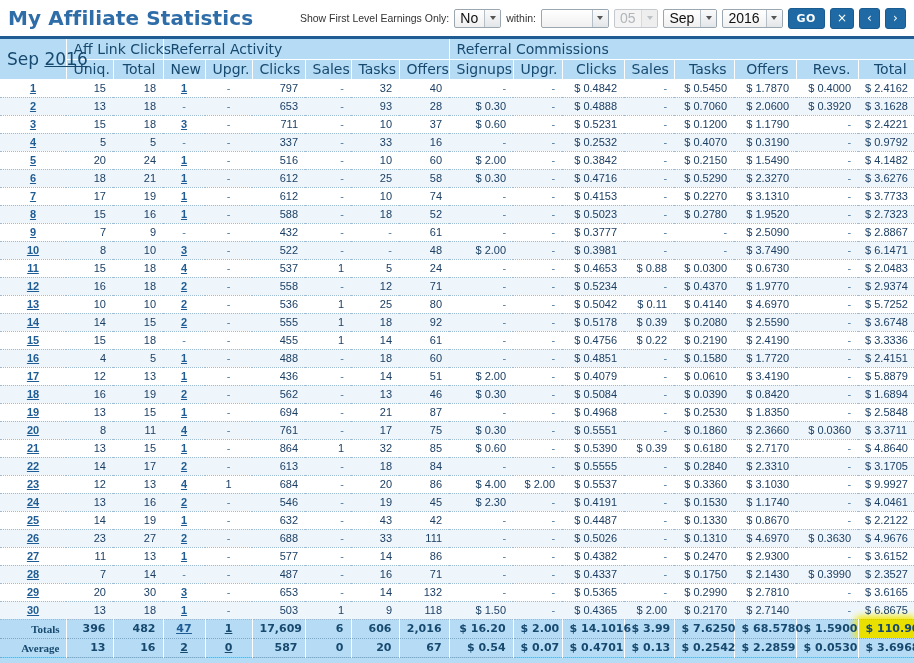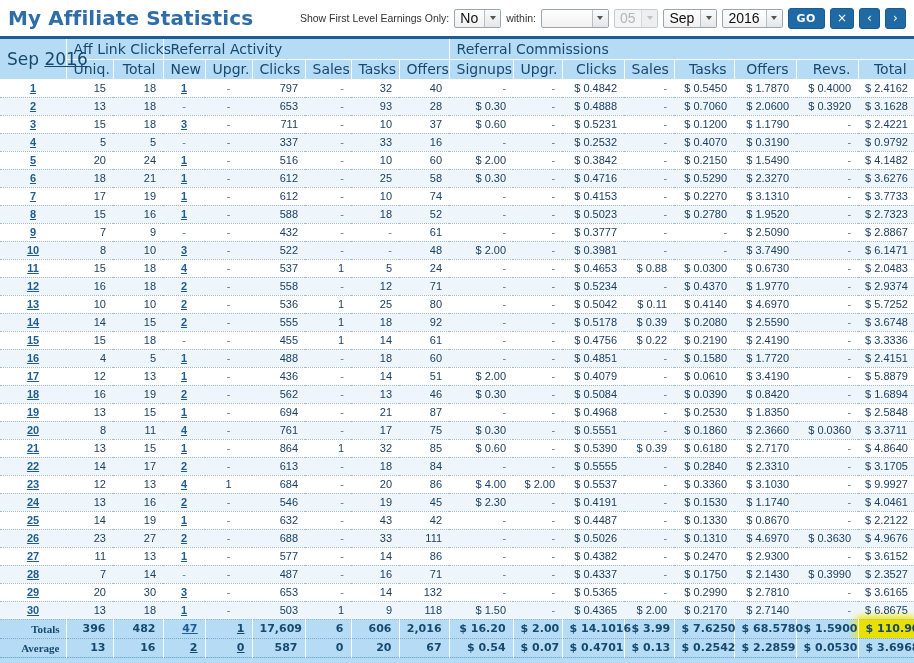--- a/index.html
+++ b/index.html
@@ -157,21 +157,21 @@
   tbody tr.sum td {
     background: #b6dcf5;
     font-weight: bold;
     color: #17496f;
     border-bottom: 1px dotted #7fa8c6;
     border-right: 1px solid #ffffff;
     height: 19px;
     font-family: "DejaVu Sans", sans-serif;
   }
   tbody tr.sum td.lbl { text-align: right; padding-right: 6px; font-family: Liberation Serif, serif; }
-  tbody tr.sum td.ctr { text-align: right; text-decoration: underline; }
+  tbody tr.sum td.ctr { text-align: center; text-decoration: underline; }
   tbody tr.sum td.ctr a { color:#1f5c93; text-decoration: underline; }
   td.grand {
     background: #e9e000 !important;
     box-shadow: 0 0 7px 3px #f5e800;
     border-radius: 3px;
   }
   .footstrip { height: 11px; background: #b6dcf5; width: 914px; }
 
   .dash { color: #4a78a0; }
 </style>

